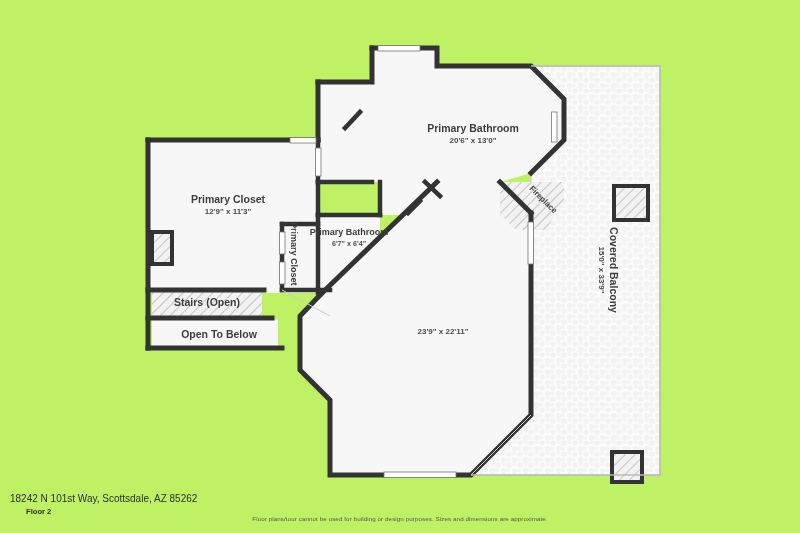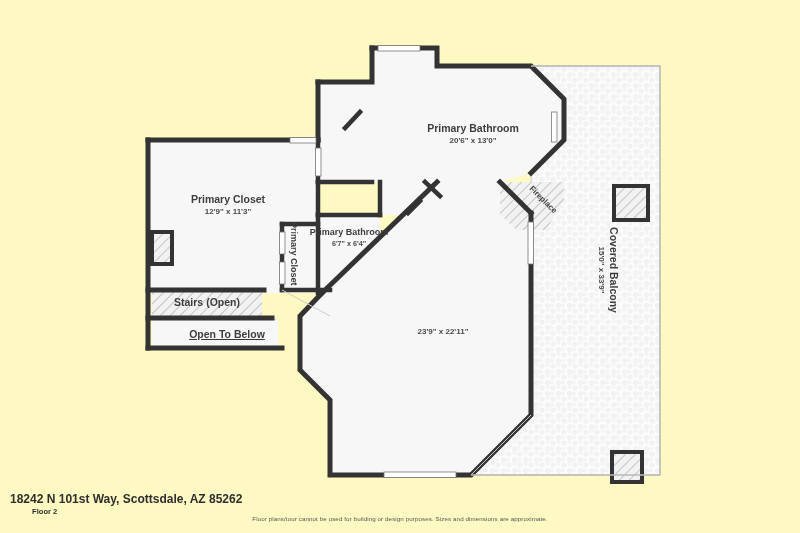--- a/index.html
+++ b/index.html
@@ -6,21 +6,21 @@
   html, body {
     margin: 0; padding: 0;
     width: 800px; height: 533px;
     background: #ffffff;
     font-family: "Liberation Sans", sans-serif;
     overflow: hidden;
   }
   #page {
     position: relative;
     width: 800px; height: 533px;
-    background: #fef9c3;
+    background: #bef264;
   }
   #plan-svg { position: absolute; left: 0; top: 0; }
 
   .room-label {
     position: absolute;
     text-align: center;
     color: #3a3a3a;
     pointer-events: none;
     white-space: nowrap;
   }
@@ -42,33 +42,32 @@
   .rot90 { transform: rotate(90deg); transform-origin: center center; }
   .rot-diag { transform: rotate(45deg); transform-origin: center center; }
 
   
   #footer-left {
     position: absolute;
     left: 10px; top: 494px;
     z-index: 6;
   }
   #address-line {
-    font-size: 12px;
-    font-weight: bold;
+    font-size: 10px;
+    font-weight: normal;
     color: #2e2e2e;
     line-height: 10px;
     white-space: nowrap;
   }
   #floor-line {
     font-size: 7.6px;
     font-weight: bold;
     color: #2e2e2e;
     line-height: 10px;
     margin-top: 3px;
-    margin-left: 6px;
     padding-left: 16px;
   }
   #disclaimer {
     position: absolute;
     left: 0; right: 0; top: 515px;
     text-align: center;
     font-size: 6.2px;
     color: #555;
     letter-spacing: 0.1px;
   }
@@ -238,21 +237,21 @@
   </div>
 
   <div class="room-label small rot-diag" style="left:508px; top:194px; width:70px;">
     <div class="room-name" style="font-size:8px;">Fireplace</div>
   </div>
 
   <div class="room-label" style="left:152px; top:296px; width:110px;">
     <div class="room-name">Stairs (Open)</div>
   </div>
 
-  <div class="room-label" style="left:164px; top:328px; width:126px;text-decoration:underline;">
+  <div class="room-label" style="left:156px; top:328px; width:126px;">
     <div class="room-name">Open To Below</div>
   </div>
 
 
   <div id="footer-left">
     <div id="address-line">18242 N 101st Way, Scottsdale, AZ 85262</div>
     <div id="floor-line">Floor 2</div>
   </div>
 
   <div id="disclaimer">Floor plans/tour cannot be used for building or design purposes. Sizes and dimensions are approximate.</div>

